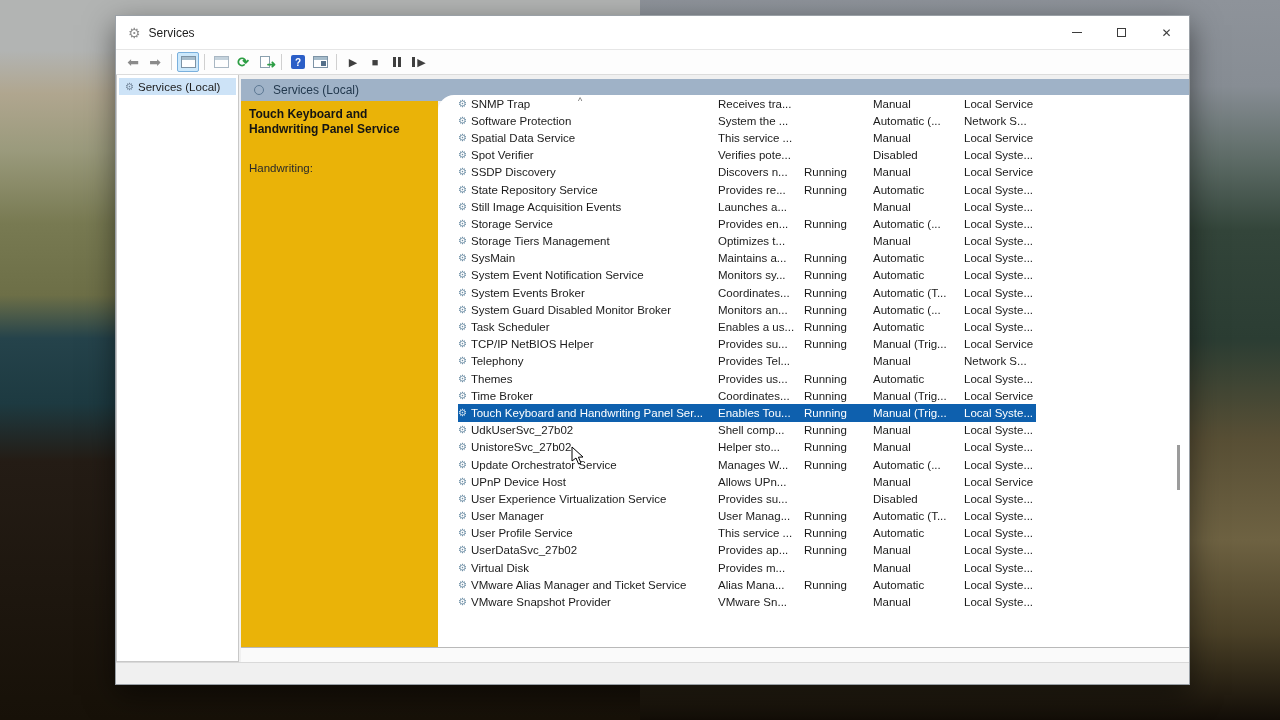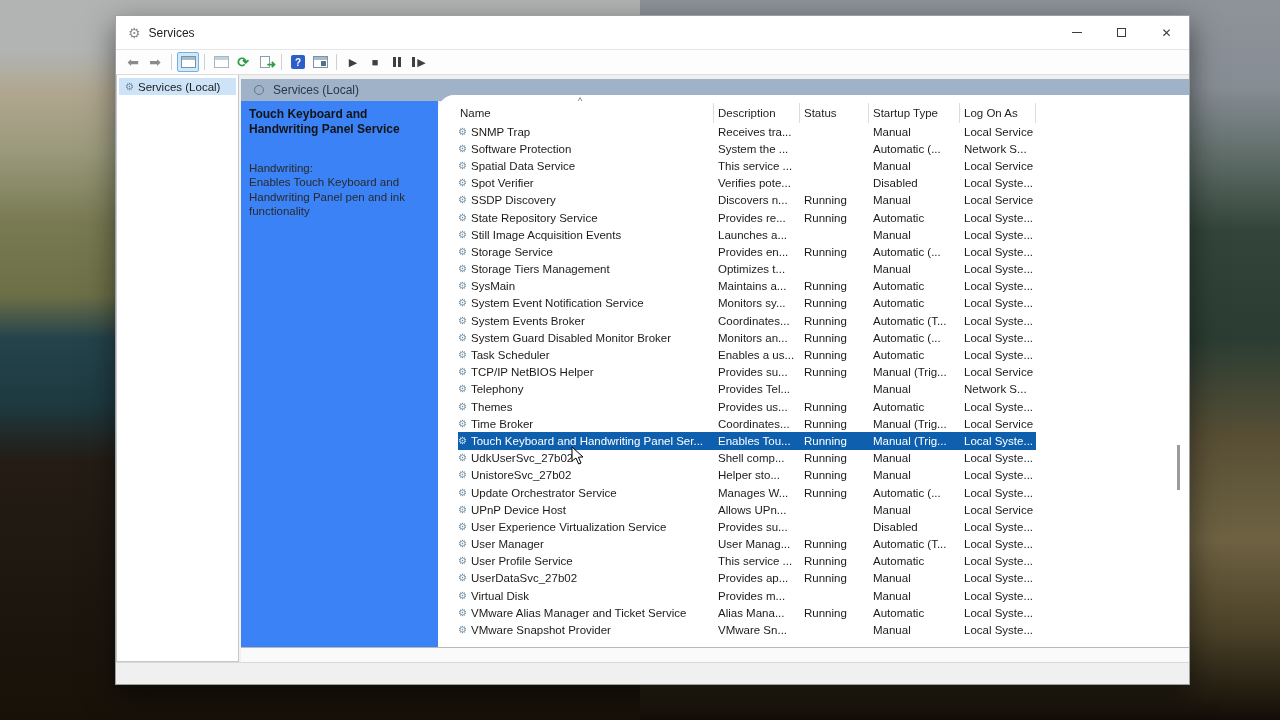--- a/index.html
+++ b/index.html
@@ -61,21 +61,21 @@
 
   
   .right-panel { flex:1 1 auto; margin-left:2px; display:flex; flex-direction:column; min-width:0; }
   .rp-gap { height:4px; background:#f0f0f0; flex:0 0 auto; }
   .rp-header { height:22px; background:#9fb2c7; display:flex; align-items:center; flex:0 0 auto; position:relative; z-index:0; }
   .rp-header-icon { width:10px; height:10px; border:1px solid #5c7893; border-radius:50%; margin-left:13px; }
   .rp-header-title { margin-left:9px; font-size:12px; color:#23394e; }
 
   .rp-content { flex:1 1 auto; display:flex; min-height:0; position:relative; }
 
-  .desc-pane { width:197px; background:#3b82f6; padding:6px 10px 0 8px; flex:0 0 auto; }
+  .desc-pane { width:197px; background:#eab308; padding:6px 10px 0 8px; flex:0 0 auto; }
   .desc-title { font-size:12px; font-weight:bold; color:#141414; line-height:1.22; }
   .desc-label { margin-top:26px; font-size:11.5px; color:#2a2a2a; }
   .desc-text { margin-top:1px; font-size:11.5px; color:#2a2a2a; line-height:1.27; }
 
   .list-pane { flex:1 1 auto; background:#fff; margin-top:-6px; height:calc(100% + 6px);
     border-radius:16px 0 0 0; position:relative; z-index:1; overflow:hidden; }
 
   .sort-caret { position:absolute; top:1px; left:140px; font-size:9px; color:#666; }
 
   .list-header { height:28px; display:grid; grid-template-columns:256px 86px 69px 91px 76px;
@@ -200,32 +200,24 @@
         <div class="rp-header">
           <span class="rp-header-icon"></span>
           <span class="rp-header-title">Services (Local)</span>
         </div>
 
         <div class="rp-content">
 
           <div class="desc-pane">
             <div class="desc-title">Touch Keyboard and Handwriting Panel Service</div>
             <div class="desc-label">Handwriting:</div>
-            <div class="desc-text">Enables Touch Keyboard and Handwriting Panel pen and ink functionality</div>
           </div>
 
           <div class="list-pane">
             <span class="sort-caret">^</span>
-            <div class="list-header">
-              <div class="hcell first">Name</div>
-              <div class="hcell">Description</div>
-              <div class="hcell">Status</div>
-              <div class="hcell">Startup Type</div>
-              <div class="hcell">Log On As</div>
-            </div>
             <div class="rows">
                 <div class="srow">
     <div class="cname">
       <span class="row-gear">⚙</span>
       <span>SNMP Trap</span>
     </div>
     <div class="ctext">Receives tra...</div>
     <div class="ctext"></div>
     <div class="ctext">Manual</div>
     <div class="ctext">Local Service</div>

